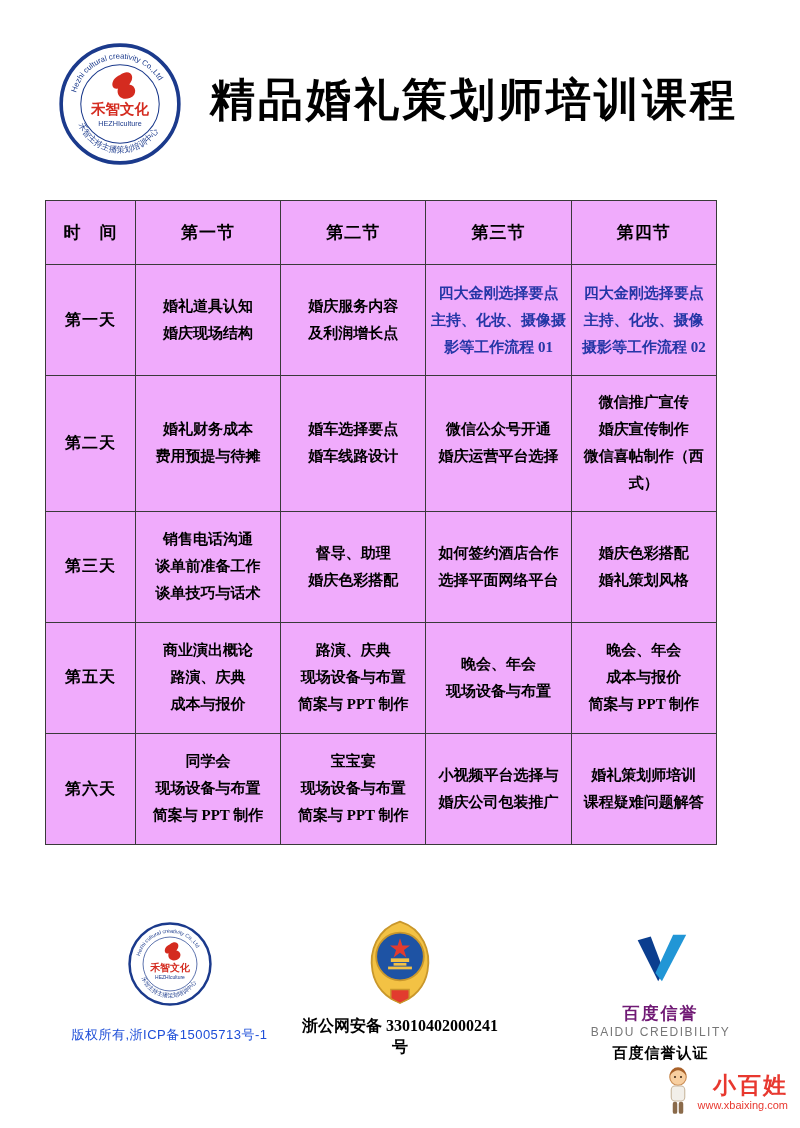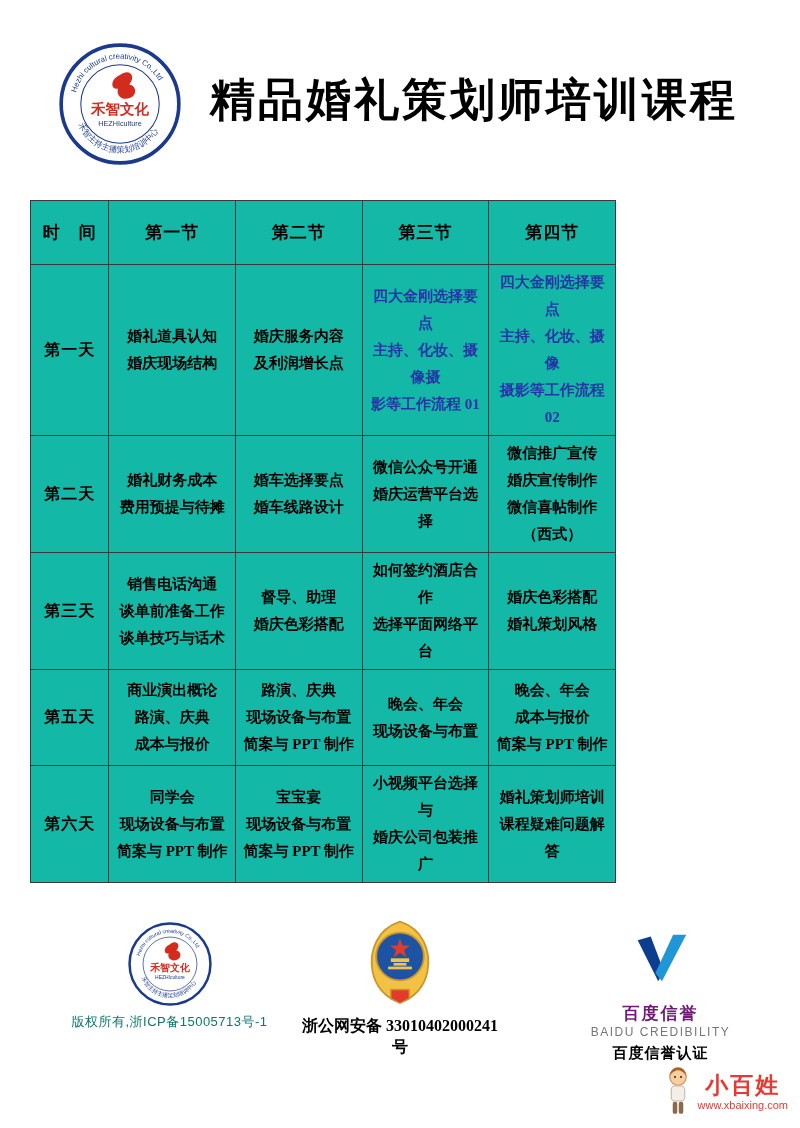--- a/index.html
+++ b/index.html
@@ -17,55 +17,55 @@
   .page-title {
     position:absolute; left:182px; top:34px; width:556px;
     text-align:right;
     font-family:"Liberation Serif", serif;
     font-size:45px; font-weight:bold; color:#000;
     letter-spacing:3px; white-space:nowrap;
   }
 
   
   table.schedule {
-    position:absolute; left:30px; top:200px; width:586px; height:645px;
-    border-collapse:collapse; table-layout:fixed; background:#14b8a6;
+    position:absolute; left:45px; top:200px; width:672px; height:645px;
+    border-collapse:collapse; table-layout:fixed; background:#f0abfc;
   }
   table.schedule th, table.schedule td {
     border:1px solid #3a3a3a;
     text-align:center; vertical-align:middle;
     font-family:"Liberation Serif", serif;
     font-weight:bold; color:#000;
   }
   table.schedule th { font-size:17px; height:64px; letter-spacing:1px; }
   table.schedule td { font-size:15px; line-height:1.8; white-space:pre-line; height:96px; padding:4px; }
   table.schedule td.time { font-size:16px; letter-spacing:1px; }
 
   
   .foot-left  { position:absolute; left:62px;  top:920px; width:215px; text-align:center; }
   .foot-center{ position:absolute; left:300px; top:918px; width:200px; text-align:center; }
   .foot-right { position:absolute; left:578px; top:932px; width:165px; text-align:center; }
 
   .logo-foot { width:88px; height:88px; display:inline-block; }
-  .copyright { margin-top:1px; font-size:13px; color:#0f766e; letter-spacing:0.5px; }
+  .copyright { margin-top:14px; font-size:13px; color:#1d4ed8; letter-spacing:0.5px; }
 
   .badge-svg { width:74px; height:88px; display:inline-block; }
   .police-text { margin-top:6px; font-size:16px; font-weight:bold; color:#000; font-family:"Liberation Serif", serif;text-align:center; }
 
   .baidu-svg { width:56px; height:52px; display:inline-block; }
   .baidu-title { font-size:17px; font-weight:bold; color:#701a75; letter-spacing:2px; margin-top:14px; }
   .baidu-sub   { font-size:12px; color:#777; letter-spacing:1.5px; }
   .baidu-cert  { font-size:15px; font-weight:bold; color:#000; margin-top:5px; letter-spacing:1px; }
 
   
   .watermark {
     position:absolute; right:12px; bottom:10px;
     display:flex; align-items:center; gap:5px;
   }
-  .wm-text { display:flex; flex-direction:column; align-items:center; }
+  .wm-text { display:flex; flex-direction:column; align-items:flex-end; }
   .wm-name { font-size:23px; font-weight:bold; color:#e8382f; letter-spacing:2px; line-height:1.1;
              font-family:"Liberation Serif", serif; }
   .wm-url  { font-size:11px; color:#e8382f; }
 </style>
 </head>
 <body>
 
 <div class="page">
 
   <div class="header">

